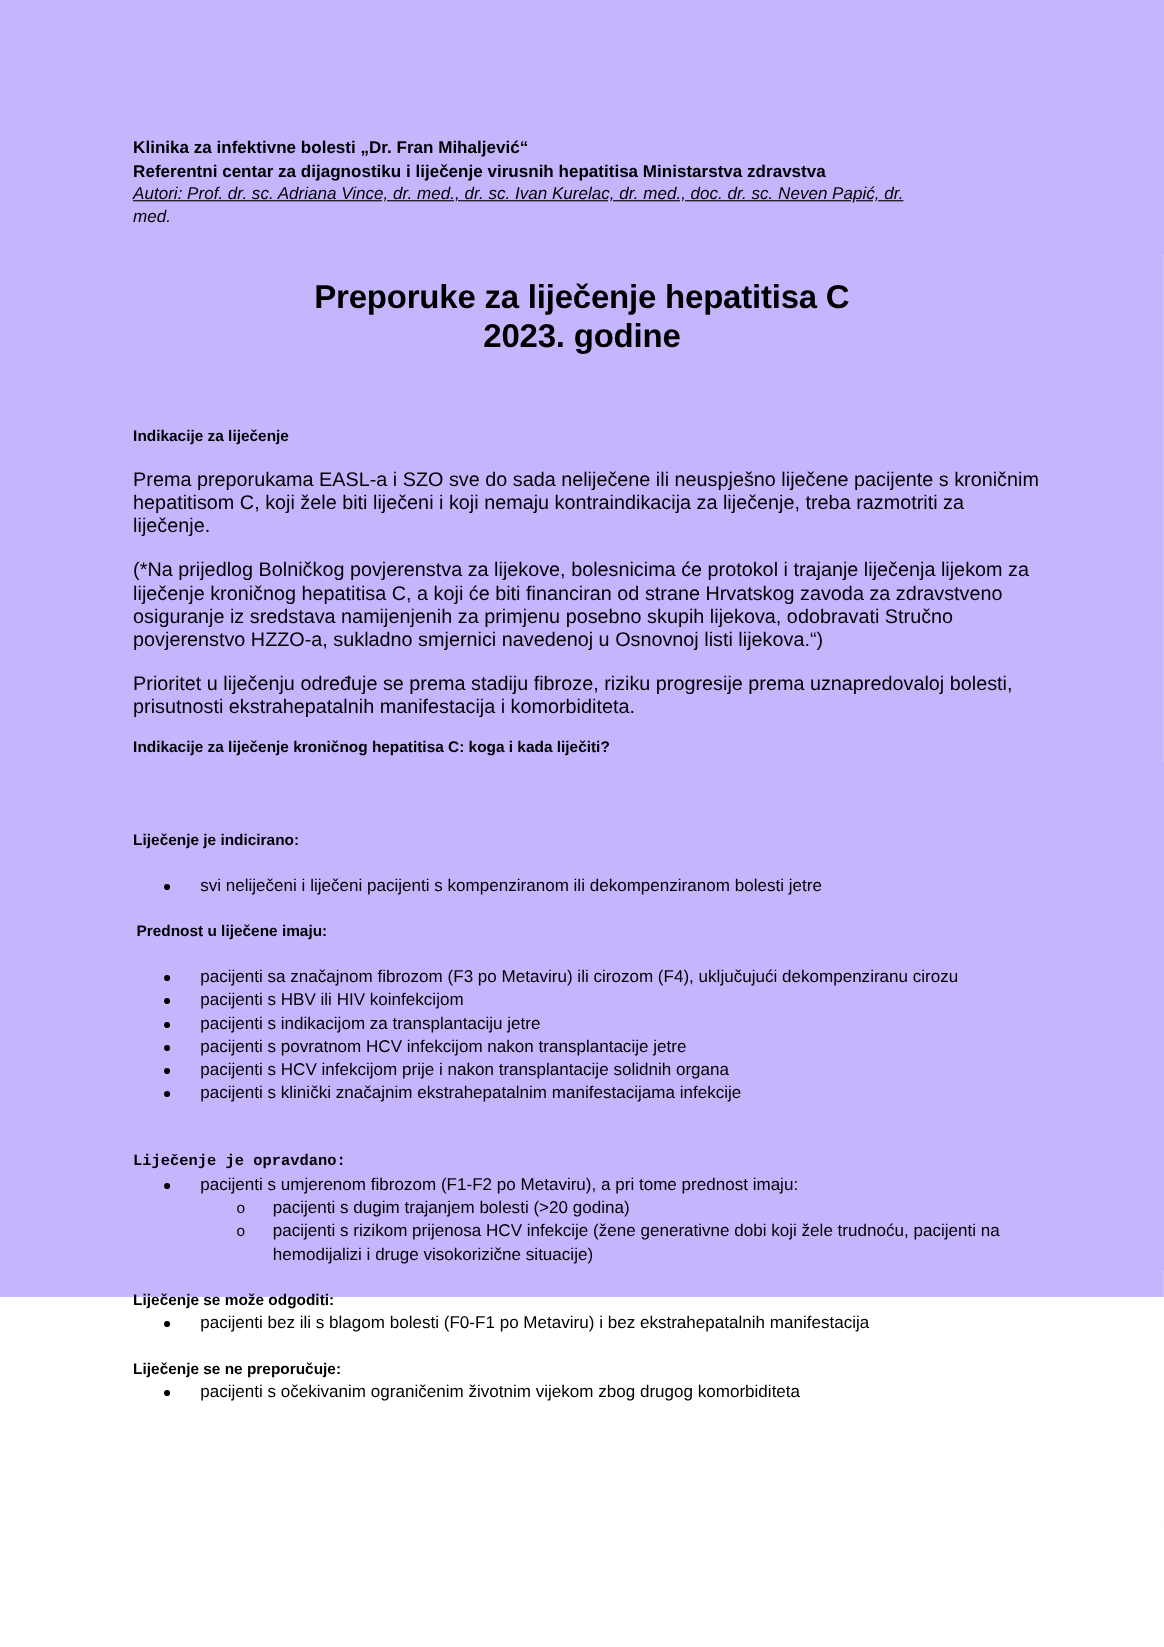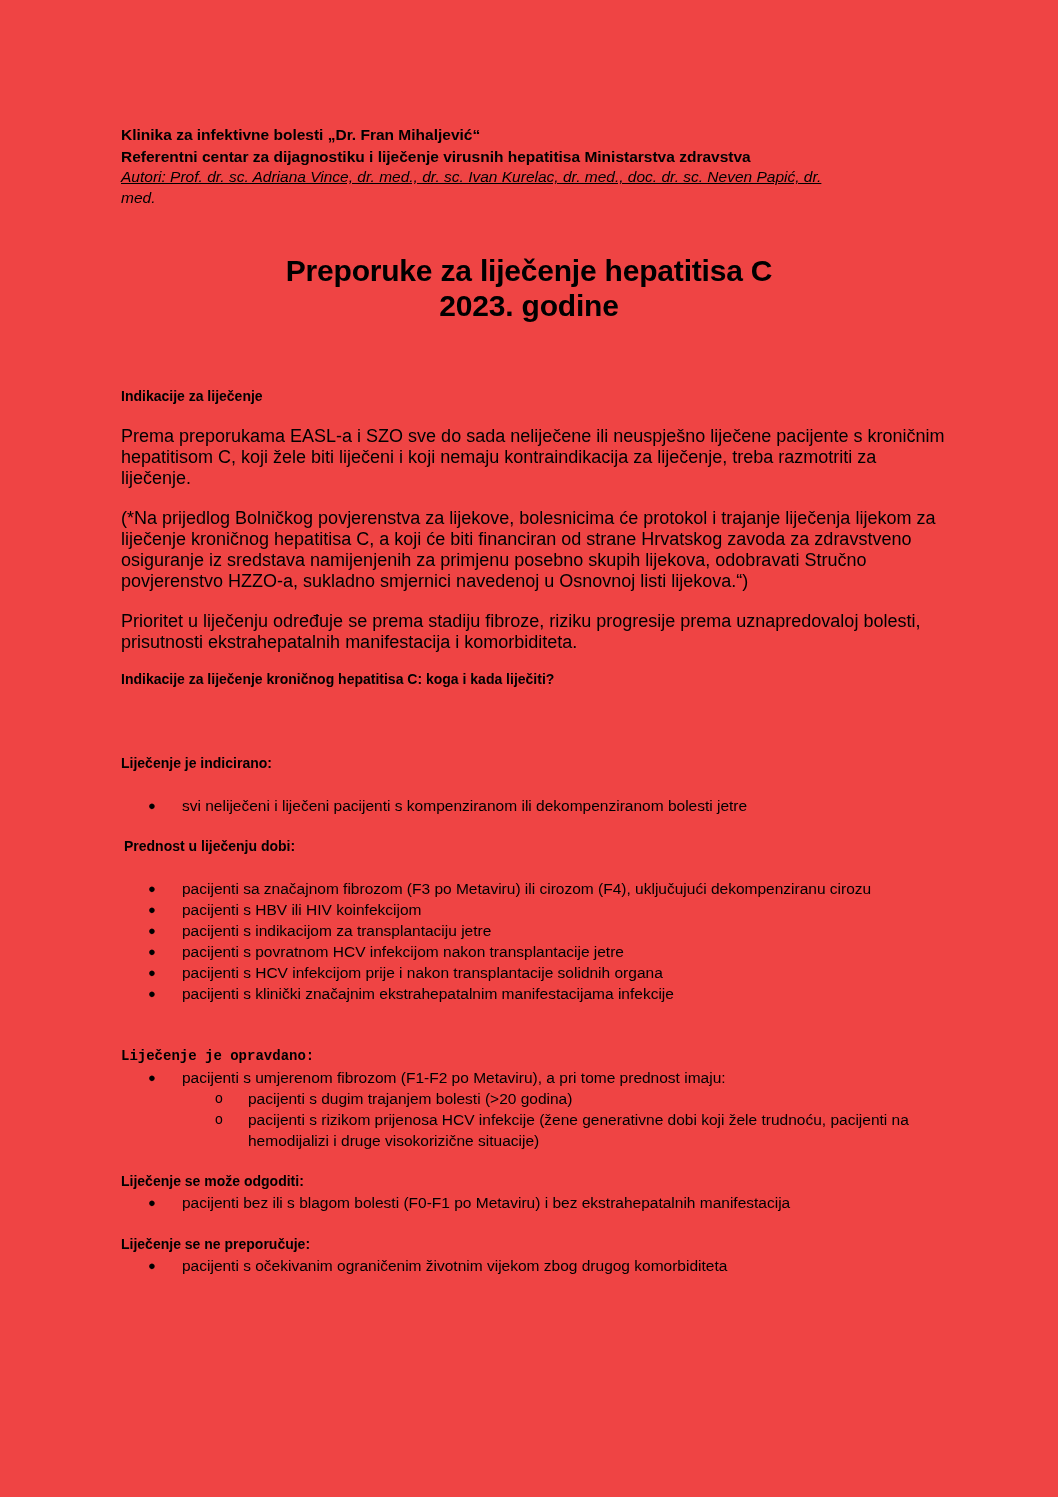--- a/index.html
+++ b/index.html
@@ -1,18 +1,18 @@
 <!DOCTYPE html>
 <html><head>
   <meta charset="utf-8">
   <style>
     html, body { margin: 0; padding: 0; background: #ffffff; }
     body { width: 1058px; height: 1497px; position: relative; overflow: hidden;
            font-family: "Liberation Sans", sans-serif; color: #000; }
-    .page { position: absolute; left: 0; top: 0; width: 1058px; height: 1497px; background: #ef4444; }
+    .page { position: absolute; left: 0; top: 0; width: 1058px; height: 1179px; background: #c4b5fd; }
     .abs { position: absolute; left: 121px; }
     .hdr { font-size: 15.5px; line-height: 21px; }
     .b { font-weight: bold; }
     .i { font-style: italic; }
     .title { position: absolute; left: 0; width: 1058px; text-align: center; font-weight: bold;
              font-size: 30px; line-height: 41px; letter-spacing: -0.2px; }
     .body-text { font-size: 18px; line-height: 21px; width: 830px; }
     .sec { font-size: 14px; font-weight: bold; line-height: 21px; }
     ul.lst { position: absolute; left: 121px; margin: 0; padding: 0; list-style: none; width: 800px; }
     ul.lst li { position: relative; padding-left: 61px; font-size: 15.5px; line-height: 21px; }
@@ -40,21 +40,21 @@
   <div class="abs body-text" style="top:508px;">(*Na prijedlog Bolničkog povjerenstva za lijekove, bolesnicima će protokol i trajanje liječenja lijekom za liječenje kroničnog hepatitisa C, a koji će biti financiran od strane Hrvatskog zavoda za zdravstveno osiguranje iz sredstava namijenjenih za primjenu posebno skupih lijekova, odobravati Stručno povjerenstvo HZZO-a, sukladno smjernici navedenoj u Osnovnoj listi lijekova.“)</div>
   <div class="abs body-text" style="top:611px;">Prioritet u liječenju određuje se prema stadiju fibroze, riziku progresije prema uznapredovaloj bolesti, prisutnosti ekstrahepatalnih manifestacija i komorbiditeta.</div>
 
   <div class="abs sec" style="top:669px;">Indikacije za liječenje kroničnog hepatitisa C: koga i kada liječiti?</div>
 
   <div class="abs sec" style="top:753px;">Liječenje je indicirano:</div>
   <ul class="lst" style="top:795px;">
     <li><span class="bul">●</span><span>svi neliječeni i liječeni pacijenti s kompenziranom ili dekompenziranom bolesti jetre</span></li>
   </ul>
 
-  <div class="abs sec" style="top:836px; left:124px;">Prednost u liječenju dobi:</div>
+  <div class="abs sec" style="top:836px; left:124px;">Prednost u liječene imaju:</div>
   <ul class="lst" style="top:878px;">
     <li style="width:740px;"><span class="bul">●</span><span>pacijenti sa značajnom fibrozom (F3 po Metaviru) ili cirozom (F4), uključujući dekompenziranu cirozu</span></li>
     <li><span class="bul">●</span><span>pacijenti s HBV ili HIV koinfekcijom</span></li>
     <li><span class="bul">●</span><span>pacijenti s indikacijom za transplantaciju jetre</span></li>
     <li><span class="bul">●</span><span>pacijenti s povratnom HCV infekcijom nakon transplantacije jetre</span></li>
     <li><span class="bul">●</span><span>pacijenti s HCV infekcijom prije i nakon transplantacije solidnih organa</span></li>
     <li><span class="bul">●</span><span>pacijenti s klinički značajnim ekstrahepatalnim manifestacijama infekcije</span></li>
   </ul>
 
   <div class="abs sec" style="top:1046px;font-family:Liberation Mono, monospace;">Liječenje je opravdano:</div>

